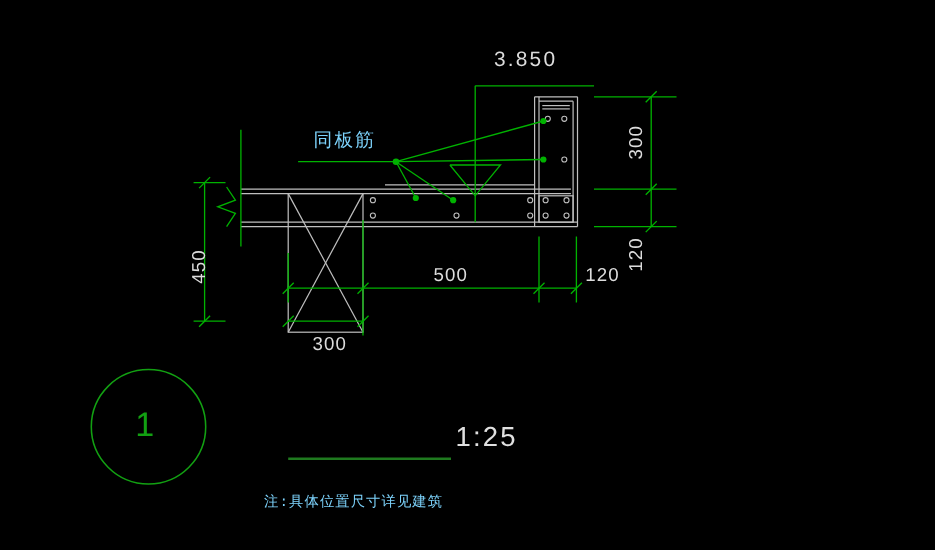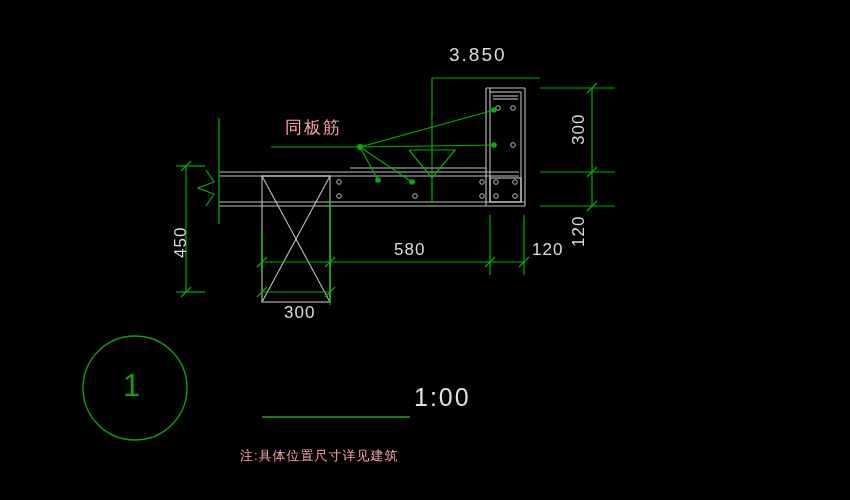--- a/index.html
+++ b/index.html
@@ -15,21 +15,21 @@
     position:absolute;
     color:#d8d8d8;
     font-family:"Liberation Sans","DejaVu Sans",sans-serif;
     white-space:nowrap;
     letter-spacing:1px;
     user-select:none;
   }
   .dim-num{font-size:17px;color:#dcdcdc;}
   .dim-rot{transform:rotate(-90deg);transform-origin:left top;}
   .elev-num{font-size:19px;color:#dcdcdc;letter-spacing:2px;}
-  .cn{font-family:Liberation Sans, sans-serif;color:#fca5a5;}
+  .cn{font-family:Liberation Mono, monospace;color:#7dd3fc;}
   .note-cn{font-size:13px;letter-spacing:1px;}
   .title-cn{font-size:31px;letter-spacing:6px;}
   .scale-txt{font-size:25px;color:#e0e0e0;letter-spacing:2px;}
   .callout-num{font-size:31px;color:#12a012;}
   .lead-cn{font-size:17px;letter-spacing:2px;}
 </style>
 </head>
 <body>
 
 <div id="stage">
@@ -148,28 +148,28 @@
   </svg>
 
   <div class="lbl elev-num" style="left:449px;top:44px;">3.850</div>
 
   <div class="lbl cn lead-cn" style="left:285px;top:116px;">同板筋</div>
 
   <div class="lbl dim-num dim-rot" style="left:171px;top:258px;">450</div>
 
   <div class="lbl dim-num" style="left:284px;top:303px;">300</div>
 
-  <div class="lbl dim-num" style="left:394px;top:240px;">580</div>
+  <div class="lbl dim-num" style="left:394px;top:240px;">500</div>
 
   <div class="lbl dim-num" style="left:532px;top:240px;">120</div>
 
   <div class="lbl dim-num dim-rot" style="left:569px;top:145px;">300</div>
 
   <div class="lbl dim-num dim-rot" style="left:569px;top:247px;">120</div>
 
   <div class="lbl callout-num" style="left:123px;top:368px;">1</div>
 
 
-  <div class="lbl scale-txt" style="left:414px;top:383px;">1:00</div>
+  <div class="lbl scale-txt" style="left:414px;top:383px;">1:25</div>
 
   <div class="lbl cn note-cn" style="left:240px;top:447px;">注:具体位置尺寸详见建筑</div>
 
 </div>
 
 </body></html>

